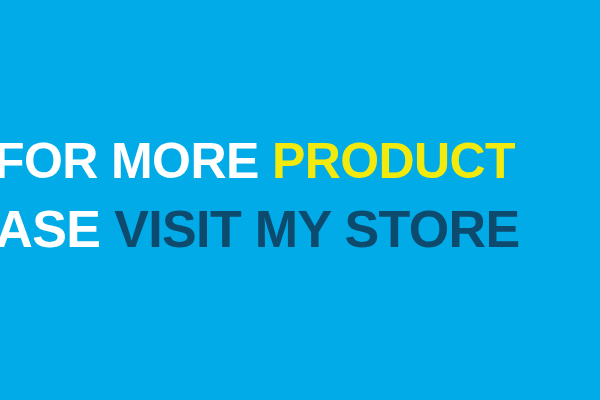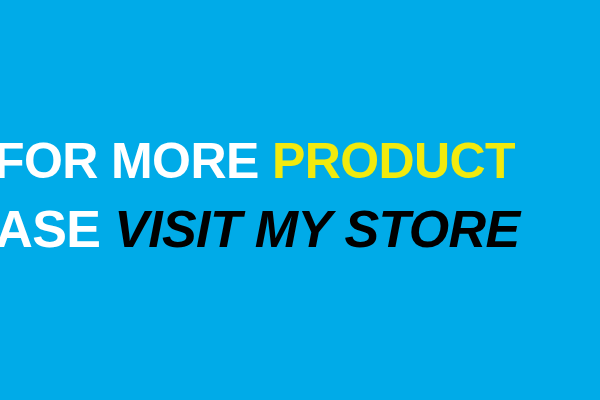--- a/index.html
+++ b/index.html
@@ -71,18 +71,18 @@
 
 <div id="banner" style="background: rgb(0, 171, 232);">
 
   <div class="headline-block">
 
     <div class="headline-line" id="line-1">
       <span class="seg seg-white" style="color: rgb(255, 255, 255);">FOR MORE</span><span class="space"> </span><span class="seg seg-yellow" style="color: rgb(242, 234, 13);">PRODUCT</span>
     </div>
 
     <div class="headline-line" id="line-2">
-      <span class="seg seg-white" style="color: rgb(255, 255, 255);">PLEASE</span><span class="space"> </span><span class="seg seg-pink" style="color: #000000; font-style: italic;">VISIT MY STORE</span>
+      <span class="seg seg-white" style="color: rgb(255, 255, 255);">PLEASE</span><span class="space"> </span><span class="seg seg-pink" style="color: #0c4a6e;">VISIT MY STORE</span>
     </div>
 
   </div>
 
 </div>
 
 </body></html>

